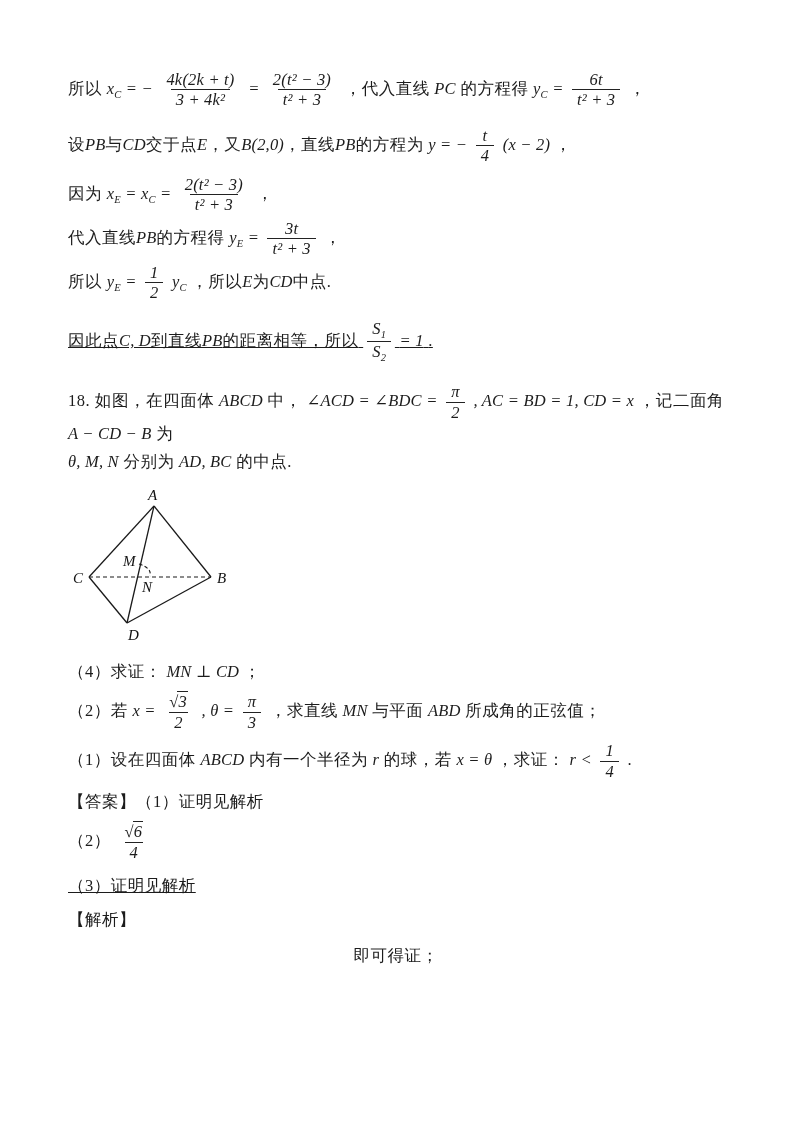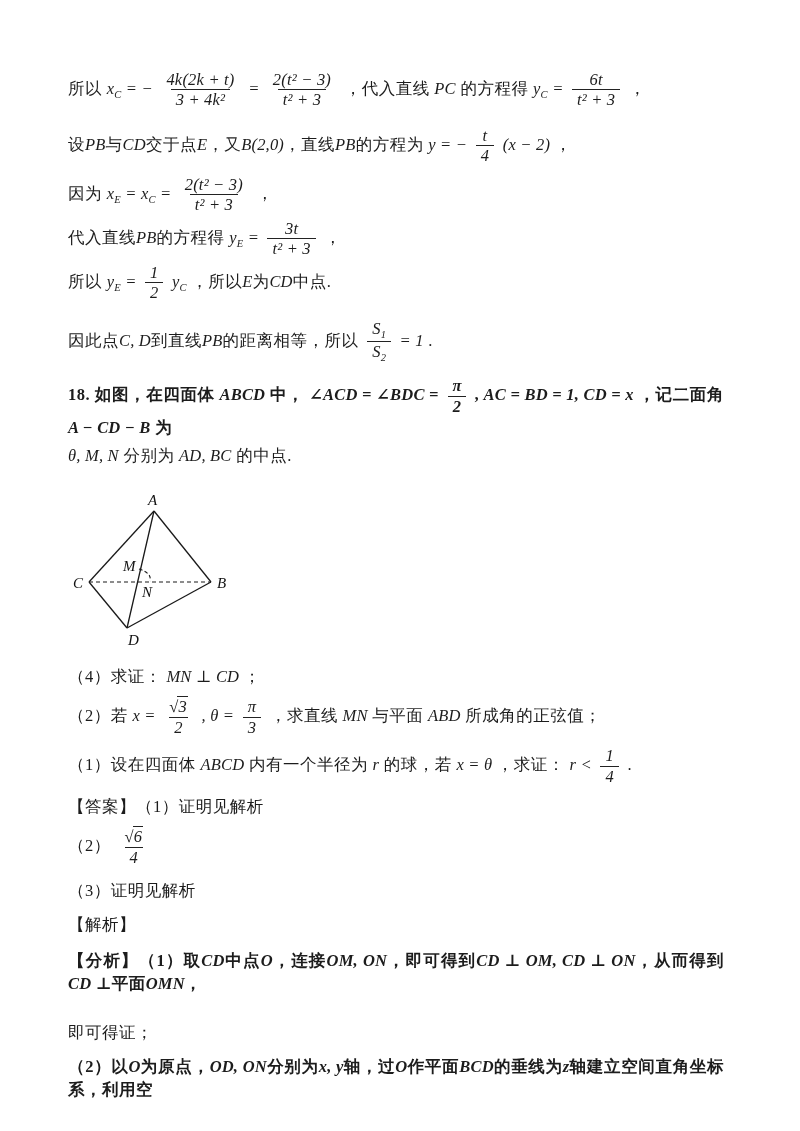--- a/index.html
+++ b/index.html
@@ -23,35 +23,35 @@
   .frac .num{padding:0 5px;}
   .frac .den{border-top:1.2px solid #222;padding:0 5px;}
   .rsign{font-style:normal;}
   .rbar{border-top:1.4px solid #222;padding:0 1px;margin-left:-1px;}
   
   #l1{margin-bottom:16px;}
   #l2{margin-bottom:9px;}
   #l3{margin-bottom:4px;}
   #l4{margin-bottom:4px;}
   #l5{margin-bottom:16px;}
-  #l6{margin-bottom:11px;}
+  #l6{margin-bottom:17px;text-decoration:underline;}
   #q18{margin-bottom:5px;}
-  #q18b{margin-bottom:22px;}
+  #q18b{margin-bottom:11px;}
   #fig{margin-bottom:10px;margin-left:4px;}
   #q1{margin-bottom:9px;}
   #q2{margin-bottom:9px;}
   #q3{margin-bottom:9px;}
   #a1{margin-bottom:9px;}
   #a2{margin-bottom:12px;}
-  #a3{margin-bottom:11px;}
+  #a3{margin-bottom:11px;text-decoration:underline;}
   #a4{margin-bottom:13px;}
   #an1{margin-bottom:25px;}
-  #an2{margin-bottom:11px;}
+  #an2{margin-bottom:11px;text-align:center;}
   #an3{margin-bottom:0;}
-  #q18,#an1,#an3{text-align:justify;font-weight:bold;}
+  #q18,#an1,#an3{text-align:justify;}
   svg text{
     font-family:"Liberation Serif","DejaVu Serif",serif;
     font-style:italic;font-size:15px;fill:#111;
   }
 </style>
 </head>
 <body>
 
 <div class="page">
 
@@ -233,25 +233,19 @@
   </div>
 
   <div class="line" id="a3">
     <span>（3）证明见解析</span>
   </div>
 
   <div class="line" id="a4">
     <span>【解析】</span>
   </div>
 
-  <div class="line" id="an1">
-    <span>【分析】（1）取</span><span class="v">CD</span><span>中点</span><span class="v">O</span><span>，连接</span><span class="v">OM, ON</span><span>，即可得到</span><span class="m">CD ⊥ OM, CD ⊥ ON</span><span>，从而得到</span><span class="m">CD ⊥</span><span>平面</span><span class="v">OMN</span><span>，</span>
-  </div>
 
   <div class="line" id="an2">
     <span>即可得证；</span>
   </div>
 
-  <div class="line" id="an3">
-    <span>（2）以</span><span class="v">O</span><span>为原点，</span><span class="v">OD, ON</span><span>分别为</span><span class="m">x, y</span><span>轴，过</span><span class="v">O</span><span>作平面</span><span class="v">BCD</span><span>的垂线为</span><span class="v">z</span><span>轴建立空间直角坐标系，利用空</span>
-  </div>
 
 </div>
 
 </body></html>

